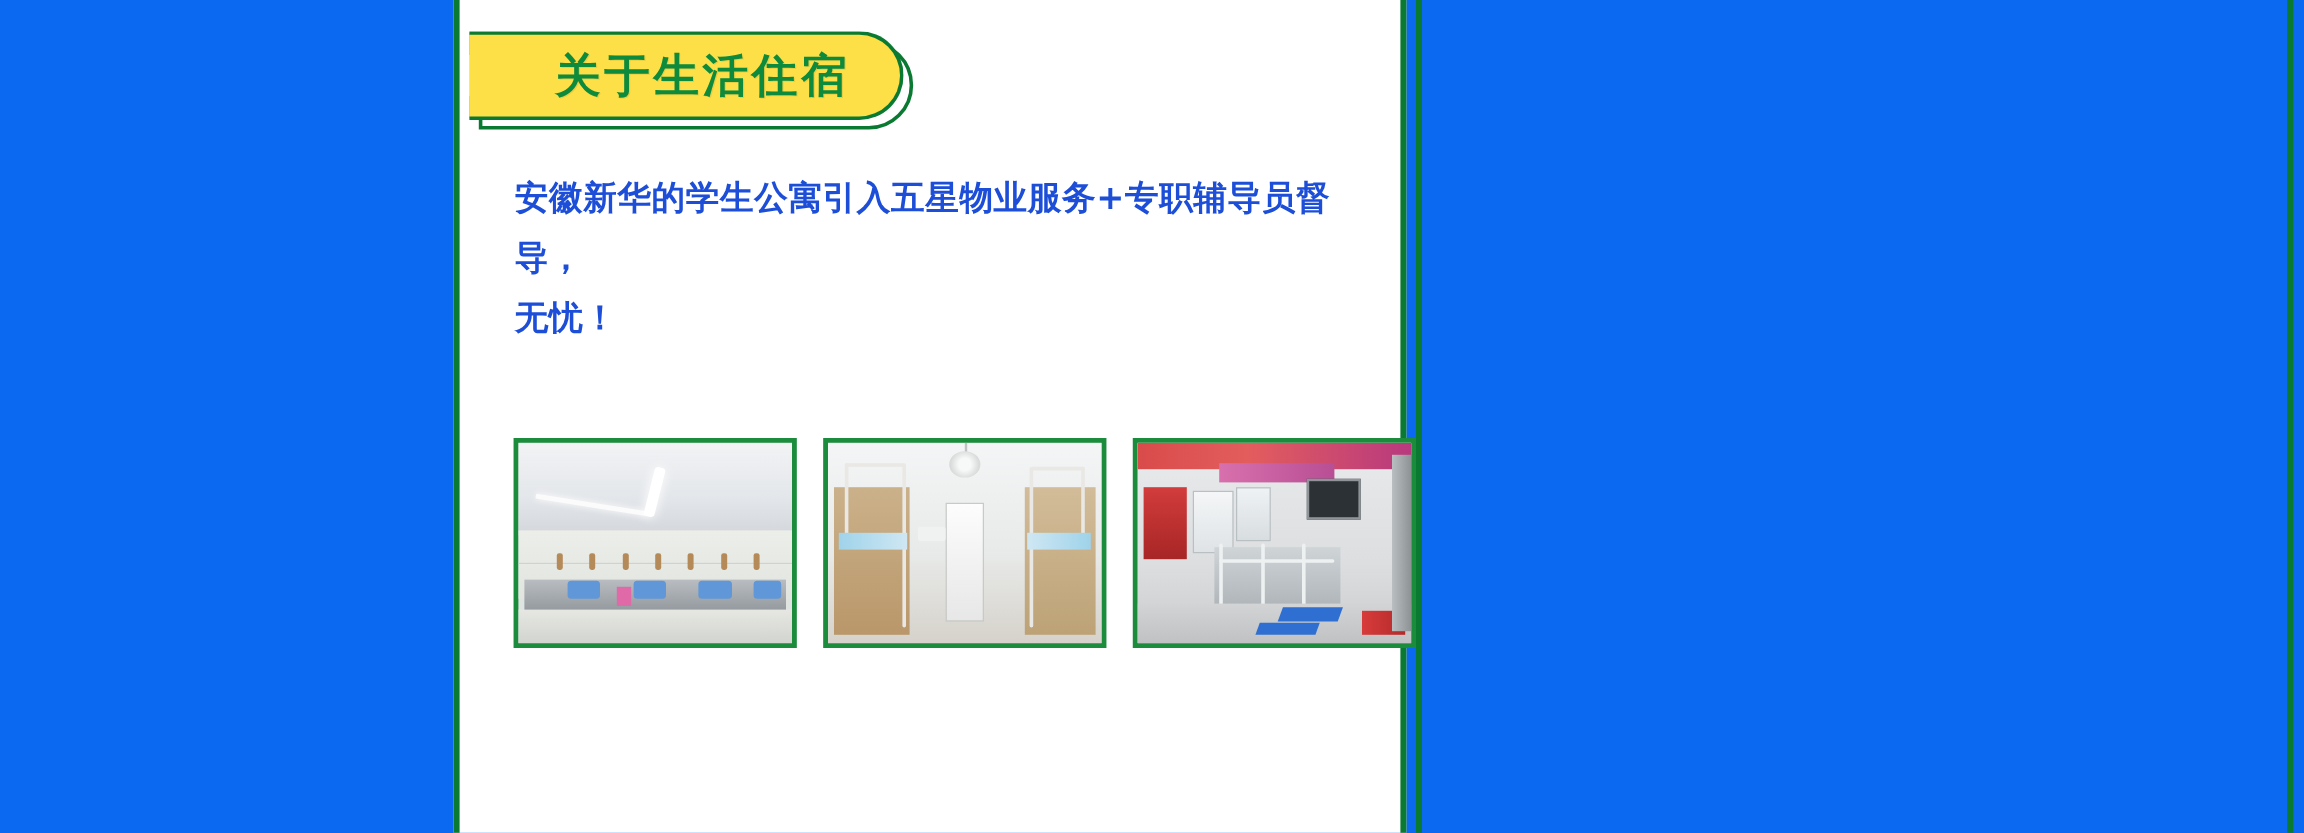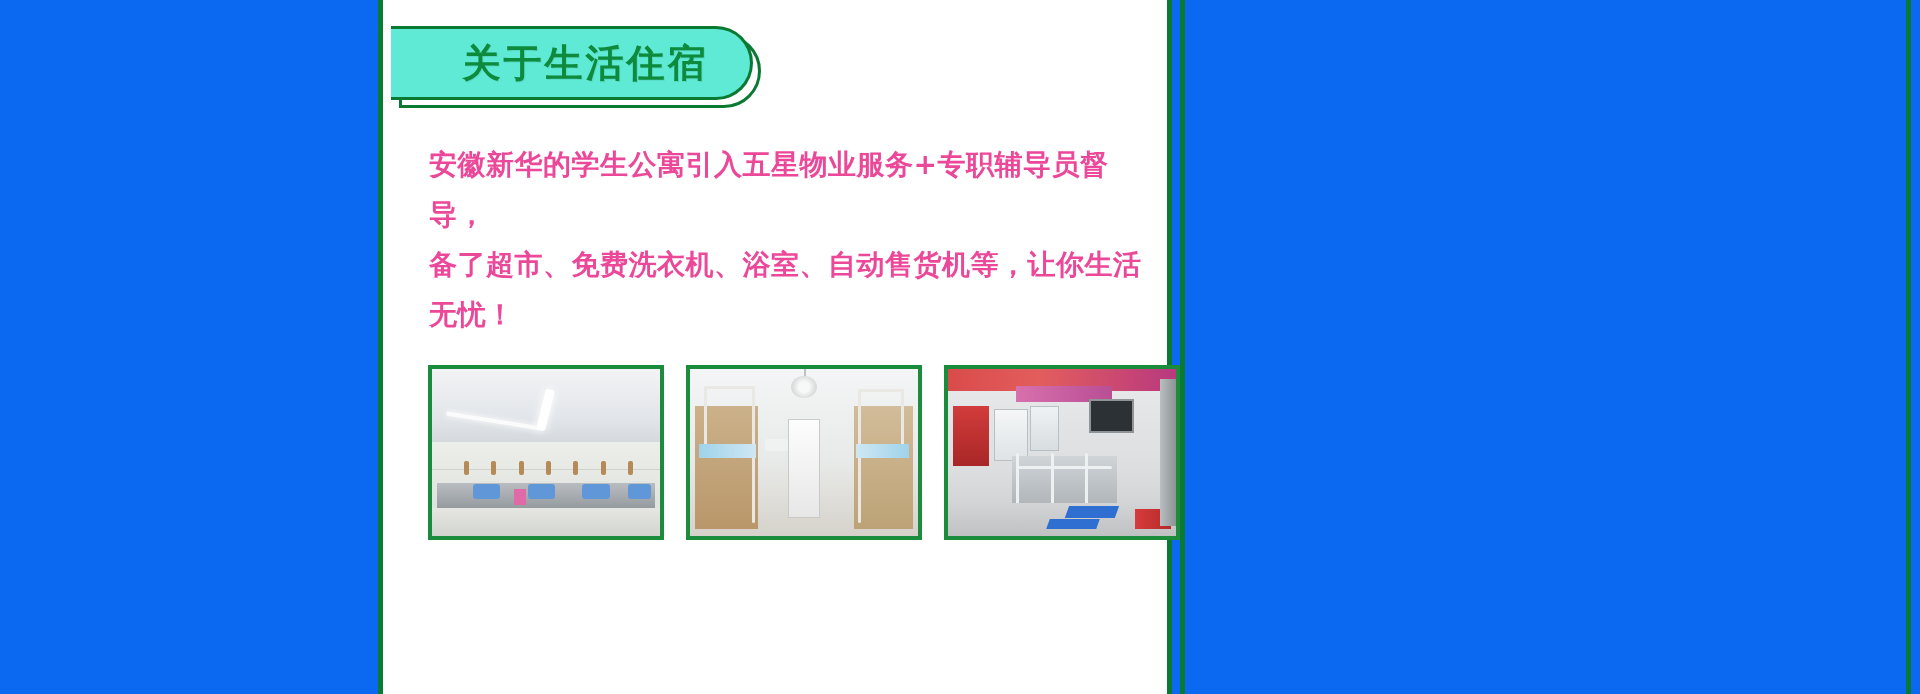--- a/index.html
+++ b/index.html
@@ -32,40 +32,40 @@
   }
   .banner-shadow{
     position:absolute;left:8px;top:8px;width:362px;height:74px;
     border:3px solid #0a7a33;
     border-radius:0 40px 40px 0;
     background:transparent;
     box-sizing:border-box;
   }
   .banner{
     position:absolute;left:0px;top:0px;width:362px;height:74px;
-    background:#5eead4;
+    background:#fde047;
     border:3px solid #0a7a33;
     border-left:none;
     border-radius:0 40px 40px 0;
     box-sizing:border-box;
     display:flex;align-items:center;justify-content:center;
   }
   .banner-title{
     font-size:38px;font-weight:bold;color:#0d8a3c;
     letter-spacing:3px;
     padding-left:30px;
     line-height:1;
     white-space:nowrap;
     text-shadow:1px 1px 0 rgba(0,0,0,.08);
   }
 
   
   .body-copy{
     position:absolute;left:46px;top:140px;width:714px;
-    font-size:28px;font-weight:bold;color:#ec4899;
+    font-size:28px;font-weight:bold;color:#1d4ed8;
     line-height:50px;
     letter-spacing:0.5px;
   }
   .body-copy p{margin:0;}
 
   
   .photos{
     position:absolute;left:45px;top:365px;
     display:flex;gap:22px;
   }
@@ -156,21 +156,20 @@
 
     <div class="banner-wrap">
       <div class="banner-shadow"></div>
       <div class="banner">
         <span class="banner-title">关于生活住宿</span>
       </div>
     </div>
 
     <div class="body-copy">
       <p>安徽新华的学生公寓引入五星物业服务+专职辅导员督导，</p>
-      <p>备了超市、免费洗衣机、浴室、自动售货机等，让你生活</p>
       <p>无忧！</p>
     </div>
 
     <div class="photos">
 
       <div class="photo">
         <div class="scene">
           <div class="p1-ceil"></div>
           <div class="p1-ceilline"></div>
           <div class="p1-lamp"></div>

